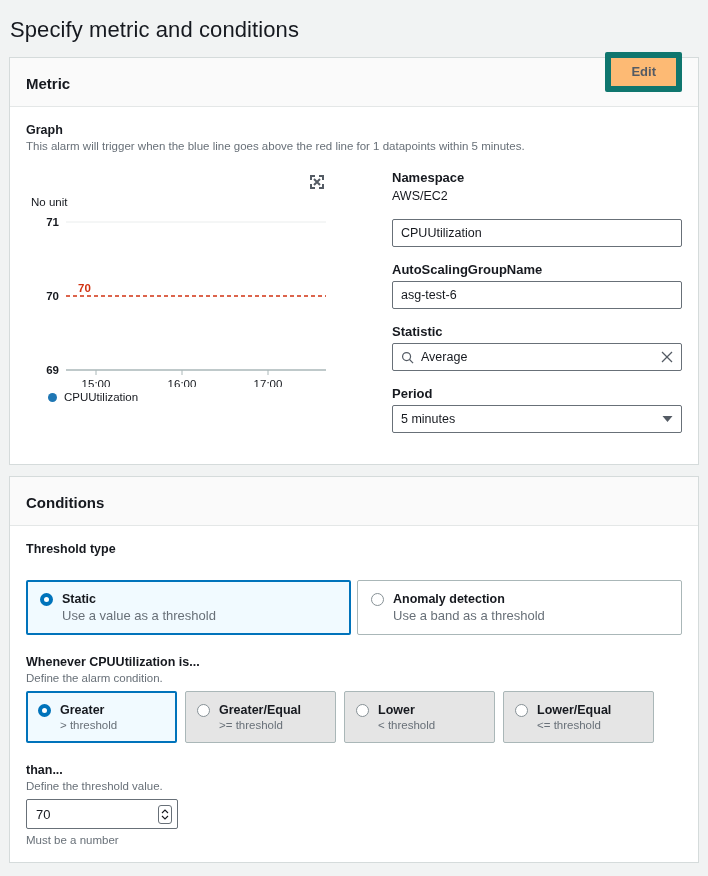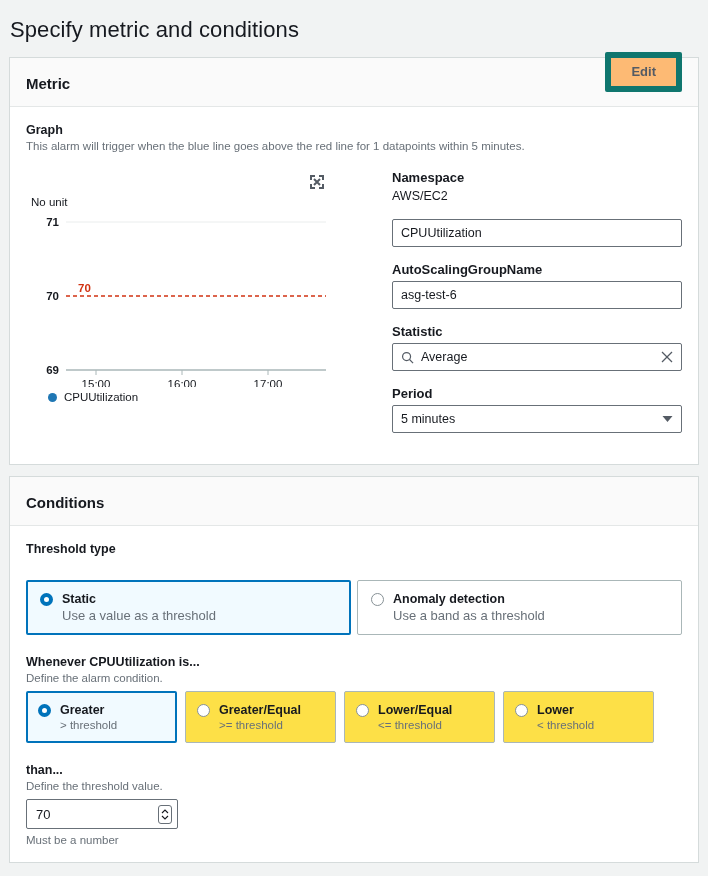--- a/index.html
+++ b/index.html
@@ -182,21 +182,21 @@
     color: #687078;
     margin: 2px 0 0 22px;
   }
 
   .cond-block { margin-top: 20px; }
   .op-row { display: flex; gap: 8px; margin-top: 7px; }
   .op-card {
     width: 151px;
     border: 1px solid #aab7b8;
     border-radius: 2px;
-    background: #fde047;
+    background: #e5e5e5;
     padding: 11px 11px;
     cursor: pointer;
     min-height: 47px;
   }
   .op-card.selected {
     border: 2px solid #0073bb;
     background: #f1faff;
     padding: 10px 10px;
   }
   .op-sub {
@@ -384,30 +384,30 @@
         <div class="op-card">
           <div class="radio-head">
             <span class="radio-circle"></span>
             <span class="radio-title">Greater/Equal</span>
           </div>
           <div class="op-sub">&gt;= threshold</div>
         </div>
         <div class="op-card">
           <div class="radio-head">
             <span class="radio-circle"></span>
-            <span class="radio-title">Lower/Equal</span>
-          </div>
-          <div class="op-sub">&lt;= threshold</div>
+            <span class="radio-title">Lower</span>
+          </div>
+          <div class="op-sub">&lt; threshold</div>
         </div>
         <div class="op-card">
           <div class="radio-head">
             <span class="radio-circle"></span>
-            <span class="radio-title">Lower</span>
-          </div>
-          <div class="op-sub">&lt; threshold</div>
+            <span class="radio-title">Lower/Equal</span>
+          </div>
+          <div class="op-sub">&lt;= threshold</div>
         </div>
       </div>
     </div>
 
     <div class="cond-block">
       <div class="section-label">than...</div>
       <div class="section-desc">Define the threshold value.</div>
       <div class="threshold-input">
         <span class="threshold-value">70</span>
         <span class="stepper">

